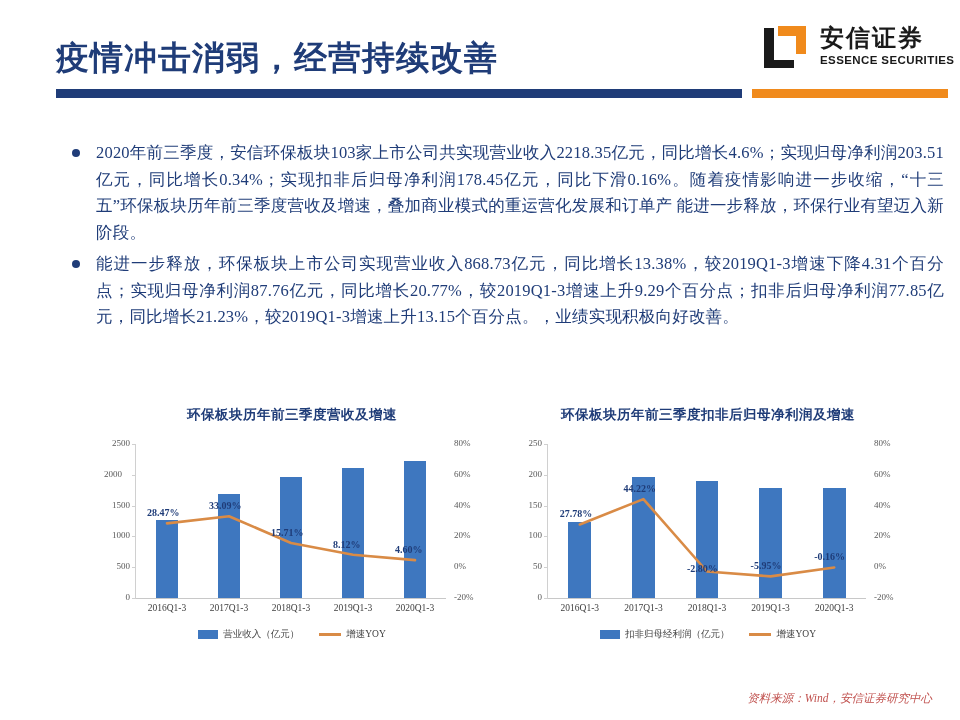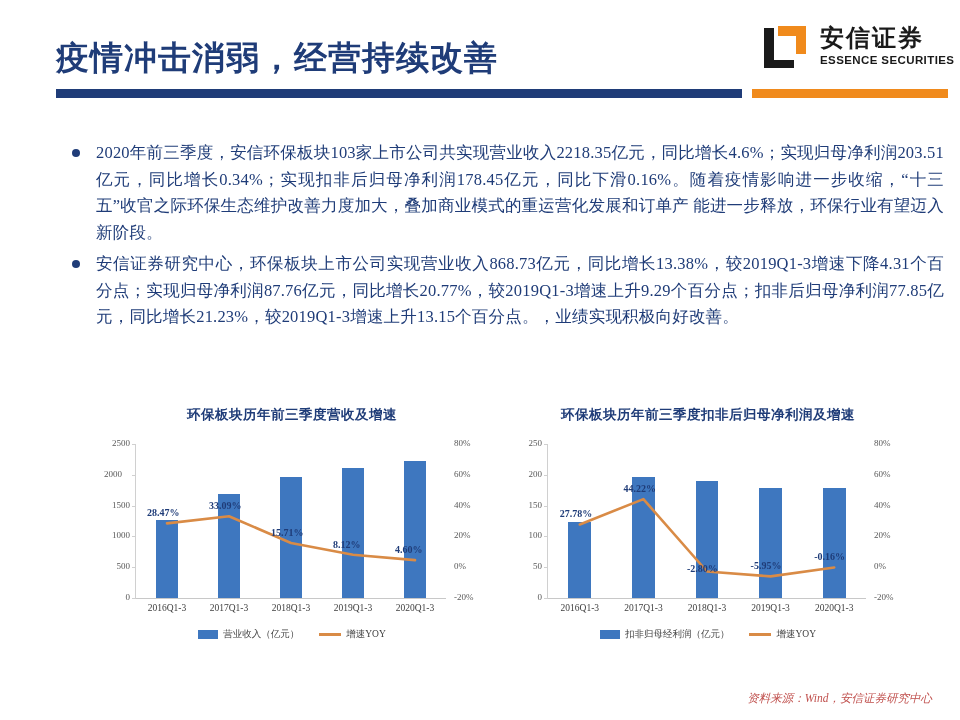--- a/index.html
+++ b/index.html
@@ -240,25 +240,25 @@
     </svg>
     <div class="logo-cn">安信证券</div>
     <div class="logo-en">ESSENCE SECURITIES</div>
   </div>
   <div class="logo-rule"></div>
 </div>
 
 <div class="bullets">
   <div class="bullet-row">
     <span class="bullet-dot"></span>
-    <div class="bullet-text">2020年前三季度，安信环保板块103家上市公司共实现营业收入2218.35亿元，同比增长4.6%；实现归母净利润203.51亿元，同比增长0.34%；实现扣非后归母净利润178.45亿元，同比下滑0.16%。随着疫情影响进一步收缩，“十三五”收官之际环保生态维护改善力度加大，叠加商业模式的重运营化发展和订单产 能进一步释放，环保行业有望迈入新阶段。</div>
+    <div class="bullet-text">2020年前三季度，安信环保板块103家上市公司共实现营业收入2218.35亿元，同比增长4.6%；实现归母净利润203.51亿元，同比增长0.34%；实现扣非后归母净利润178.45亿元，同比下滑0.16%。随着疫情影响进一步收缩，“十三五”环保板块历年前三季度营收及增速，叠加商业模式的重运营化发展和订单产 能进一步释放，环保行业有望迈入新阶段。</div>
   </div>
   <div class="bullet-row">
     <span class="bullet-dot"></span>
-    <div class="bullet-text">安信证券研究中心，环保板块上市公司实现营业收入868.73亿元，同比增长13.38%，较2019Q1-3增速下降4.31个百分点；实现归母净利润87.76亿元，同比增长20.77%，较2019Q1-3增速上升9.29个百分点；扣非后归母净利润77.85亿元，同比增长21.23%，较2019Q1-3增速上升13.15个百分点。，业绩实现积极向好改善。</div>
+    <div class="bullet-text">能进一步释放，环保板块上市公司实现营业收入868.73亿元，同比增长13.38%，较2019Q1-3增速下降4.31个百分点；实现归母净利润87.76亿元，同比增长20.77%，较2019Q1-3增速上升9.29个百分点；扣非后归母净利润77.85亿元，同比增长21.23%，较2019Q1-3增速上升13.15个百分点。，业绩实现积极向好改善。</div>
   </div>
 </div>
 
 <div class="chart-block" id="chart-left">
   <div class="chart-title">环保板块历年前三季度营收及增速</div>
   <div class="plot-area">
       <div class="axis-label left" style="left: 0px; top: -2px;">2500</div>
       <div class="tick-h" style="left: 36px; top: 4px;"></div>
       <div class="axis-label left" style="left: 0px; top: 28.8px; text-align: center;">2000</div>
       <div class="tick-h" style="left: 36px; top: 34.8px;"></div>

